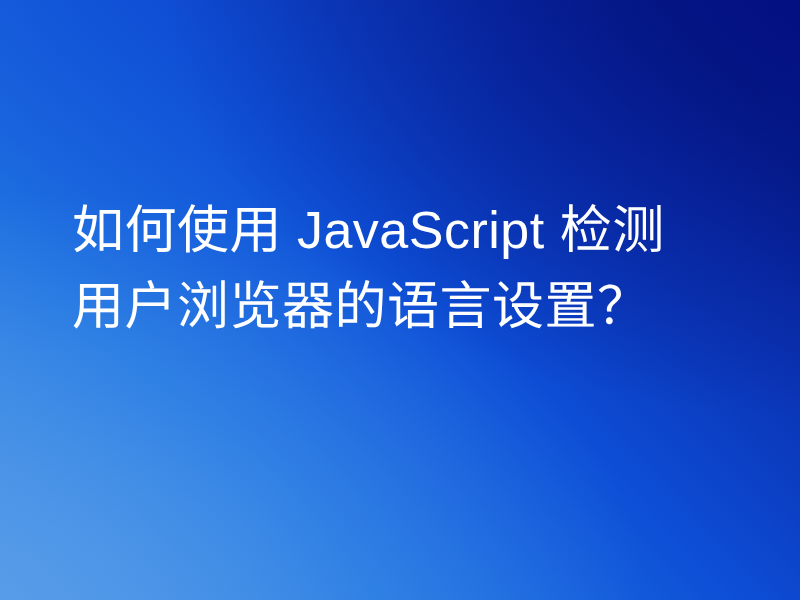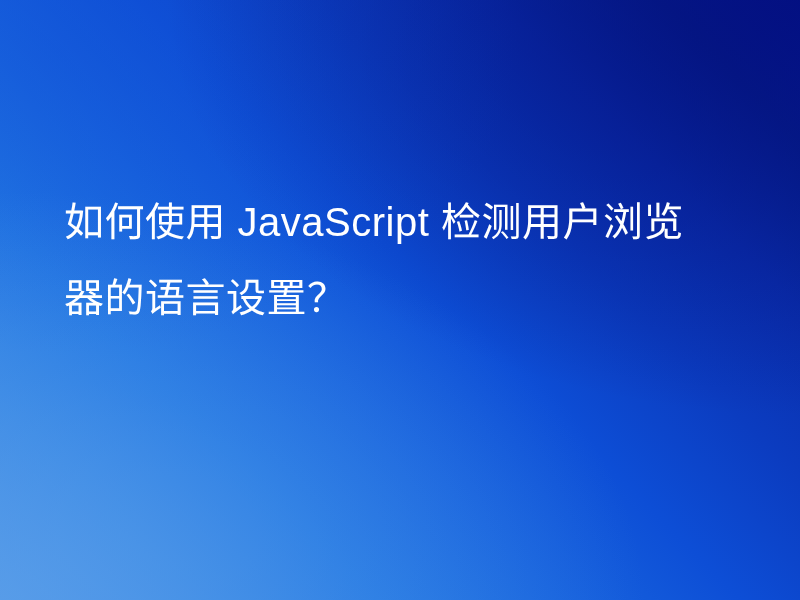--- a/index.html
+++ b/index.html
@@ -54,23 +54,23 @@
 
   
   #banner-content {
     position: absolute;
     left: 56px;
     top: 176px;
     width: 648px;
   }
 
   #banner-title {
-    margin: 8px;
+    margin: 16px;
     font-family: "Liberation Sans", "DejaVu Sans", sans-serif;
-    font-size: 40px;
+    font-size: 52px;
     line-height: 76px;
     font-weight: 400;
     color: #ffffff;
     letter-spacing: 0.5px;
     word-break: break-all;
     overflow-wrap: break-word;
     white-space: normal;
   }
 </style>
 </head>

